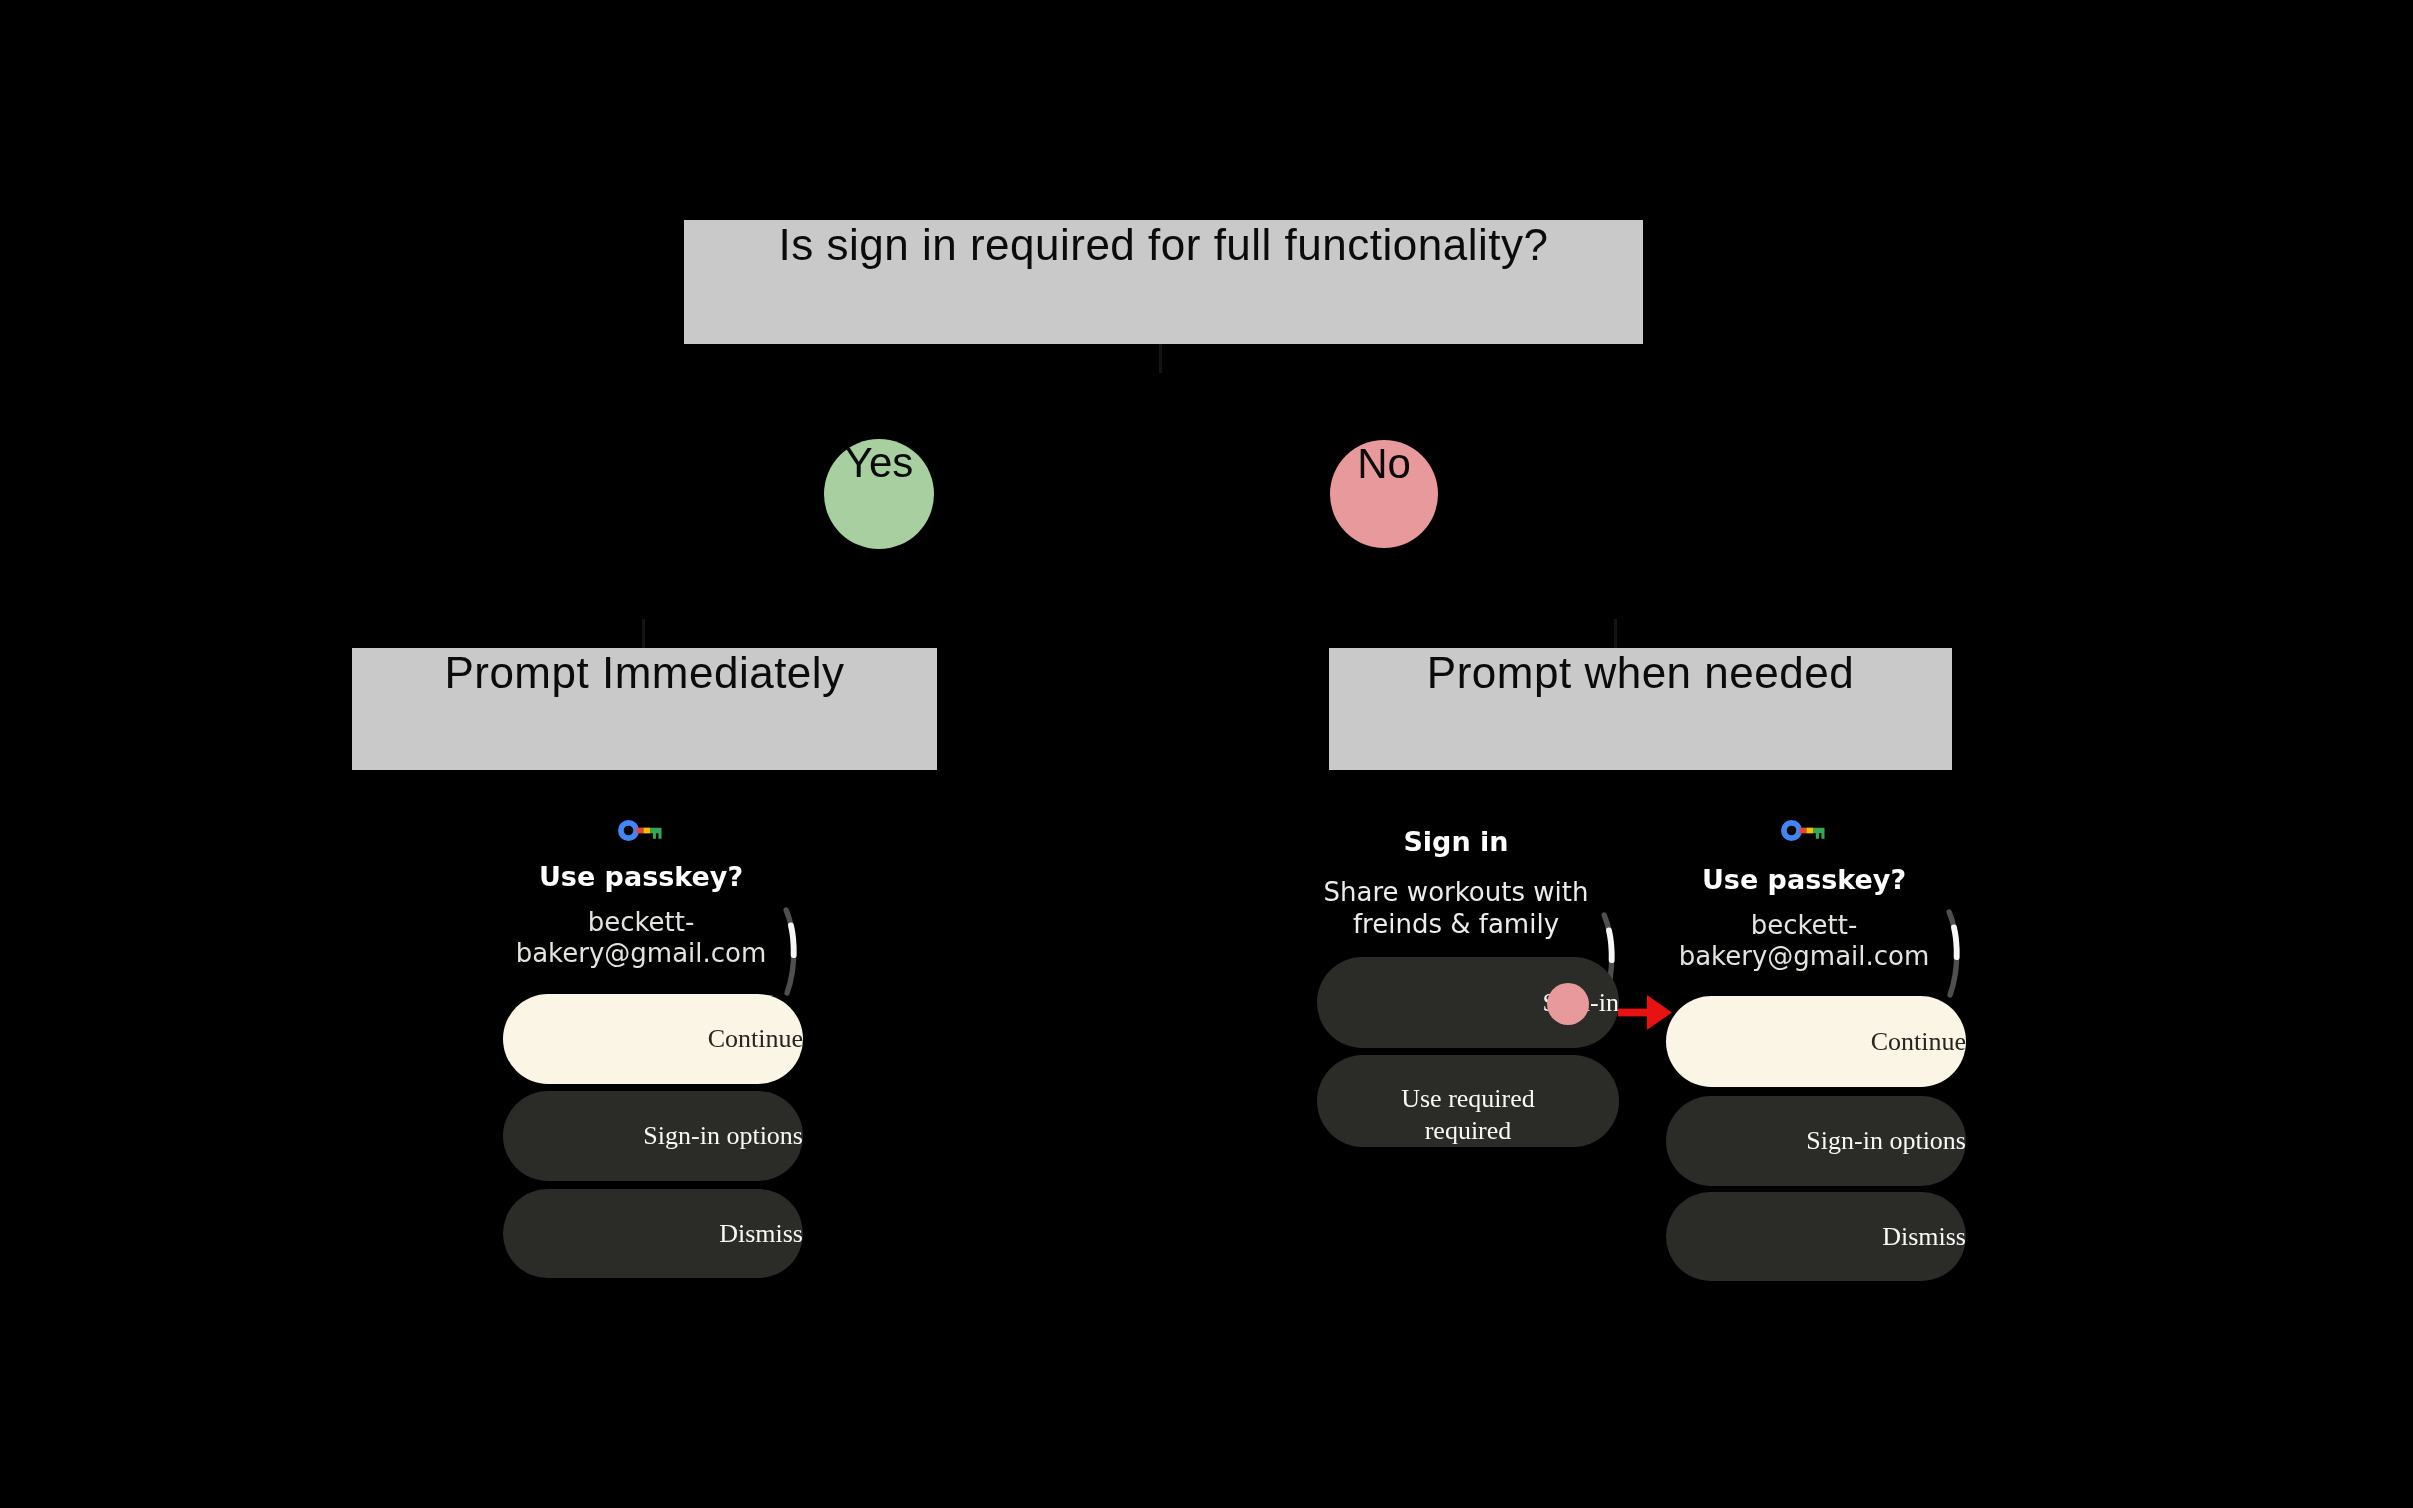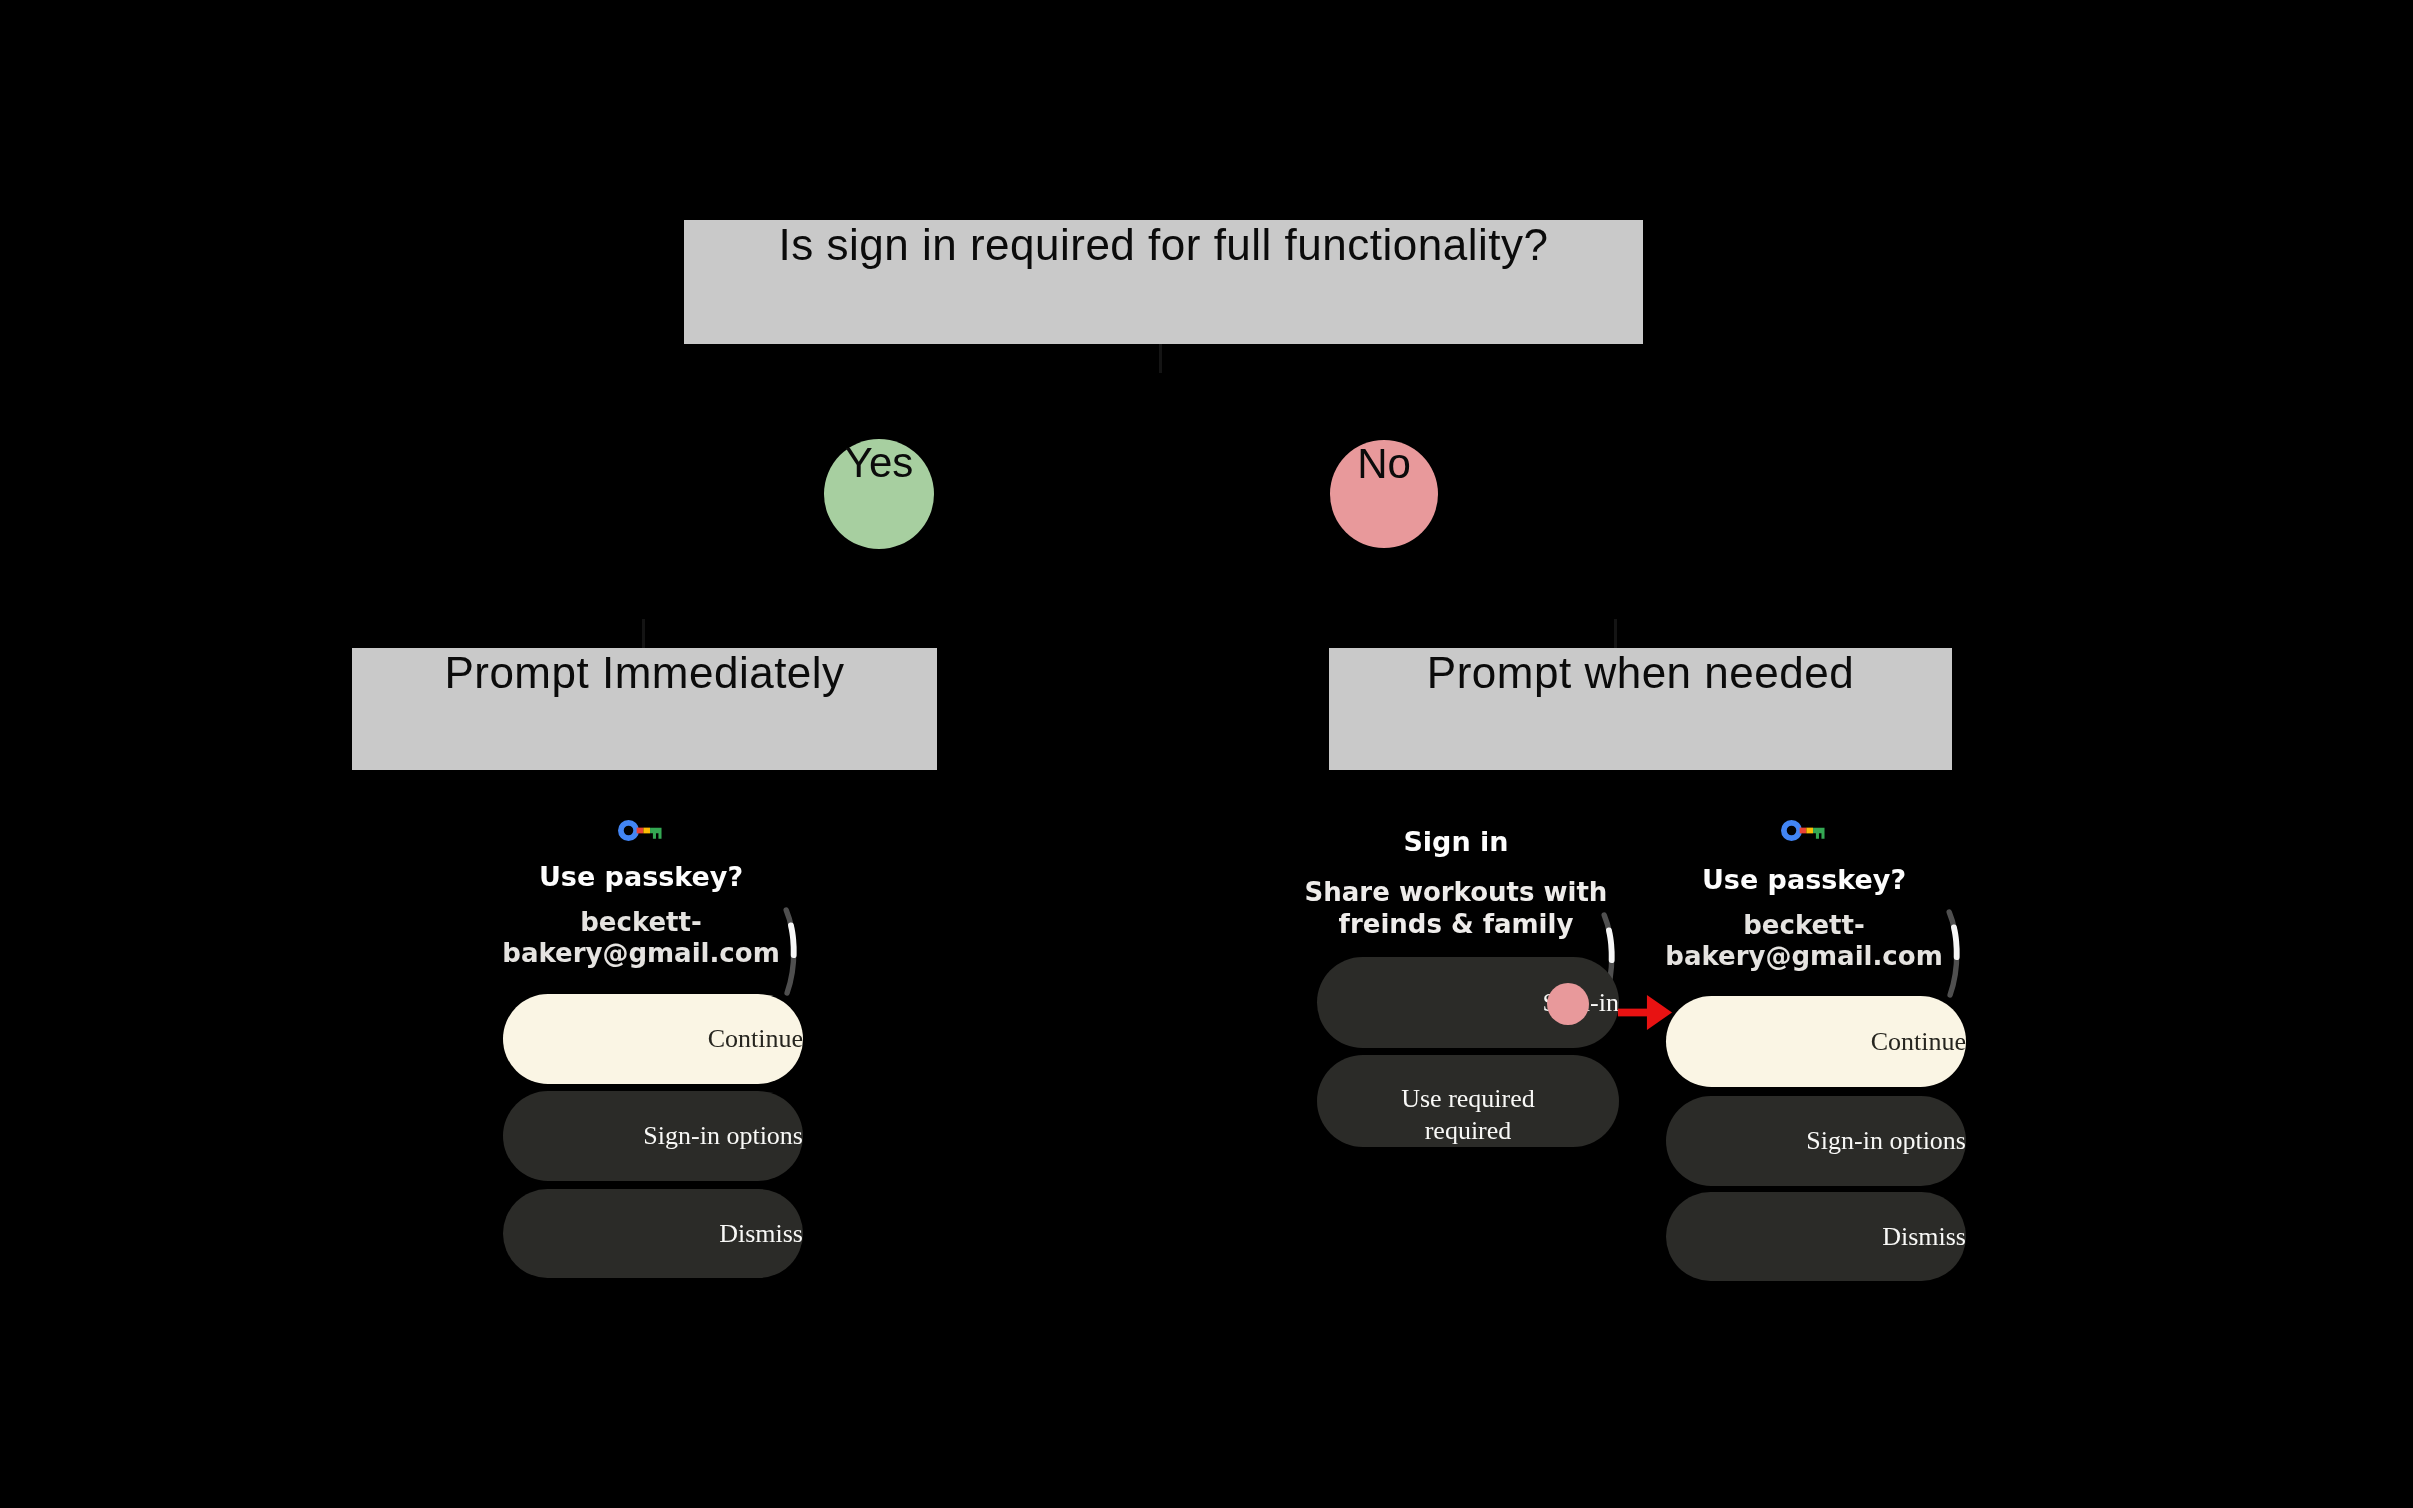--- a/index.html
+++ b/index.html
@@ -48,21 +48,21 @@
   .watch.left{left:491px;top:811px;width:300px;height:478px;}
   .watch.signin{left:1305px;top:811px;width:302px;height:348px;}
   .watch.right{left:1654px;top:811px;width:300px;height:483px;}
   .w-icon{position:absolute;left:127px;top:7.7px;width:44px;height:23px;}
   .w-title{
     position:absolute;left:0;width:100%;text-align:center;
     color:var(--c-white_text);font-size:27px;font-weight:600;line-height:35px;
   }
   .w-sub{
     position:absolute;left:-29px;width:calc(100% + 58px);text-align:center;
-    color:var(--c-dim_text);font-size:26px;font-weight:700;line-height:31px;
+    color:var(--c-dim_text);font-size:26px;font-weight:400;line-height:31px;
   }
   .w-btn{
     position:absolute;left:12px;width:100%;border:none;cursor:pointer;
     border-radius:46px;display:flex;align-items:center;justify-content:flex-end;
     font-family:Liberation Serif, serif;font-size:26px;font-weight:500;line-height:32px;
     background:var(--c-dark_button);color:#f8f8f6;text-align:center;
   }
   .w-btn.cream{background:var(--c-cream_button);color:var(--c-dark_text);}
   .scroll-arc{position:absolute;cursor:pointer;}
   .tap-dot{

